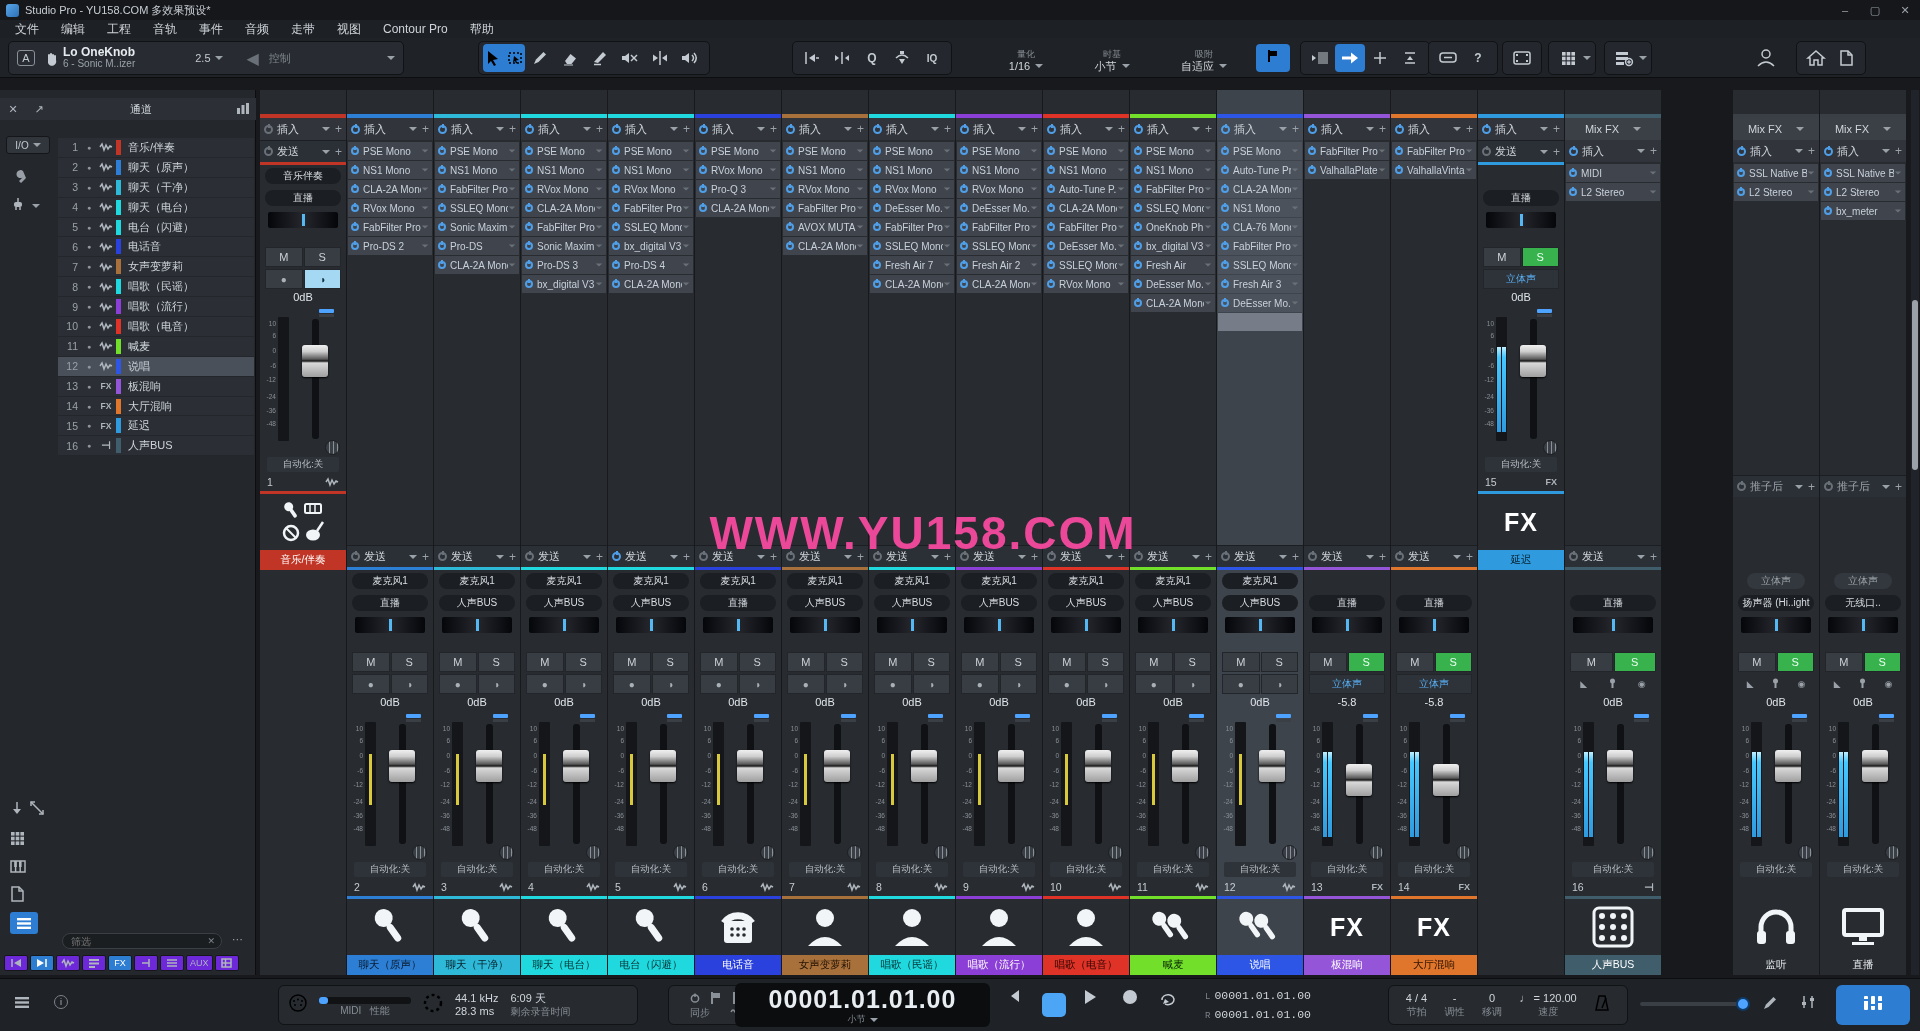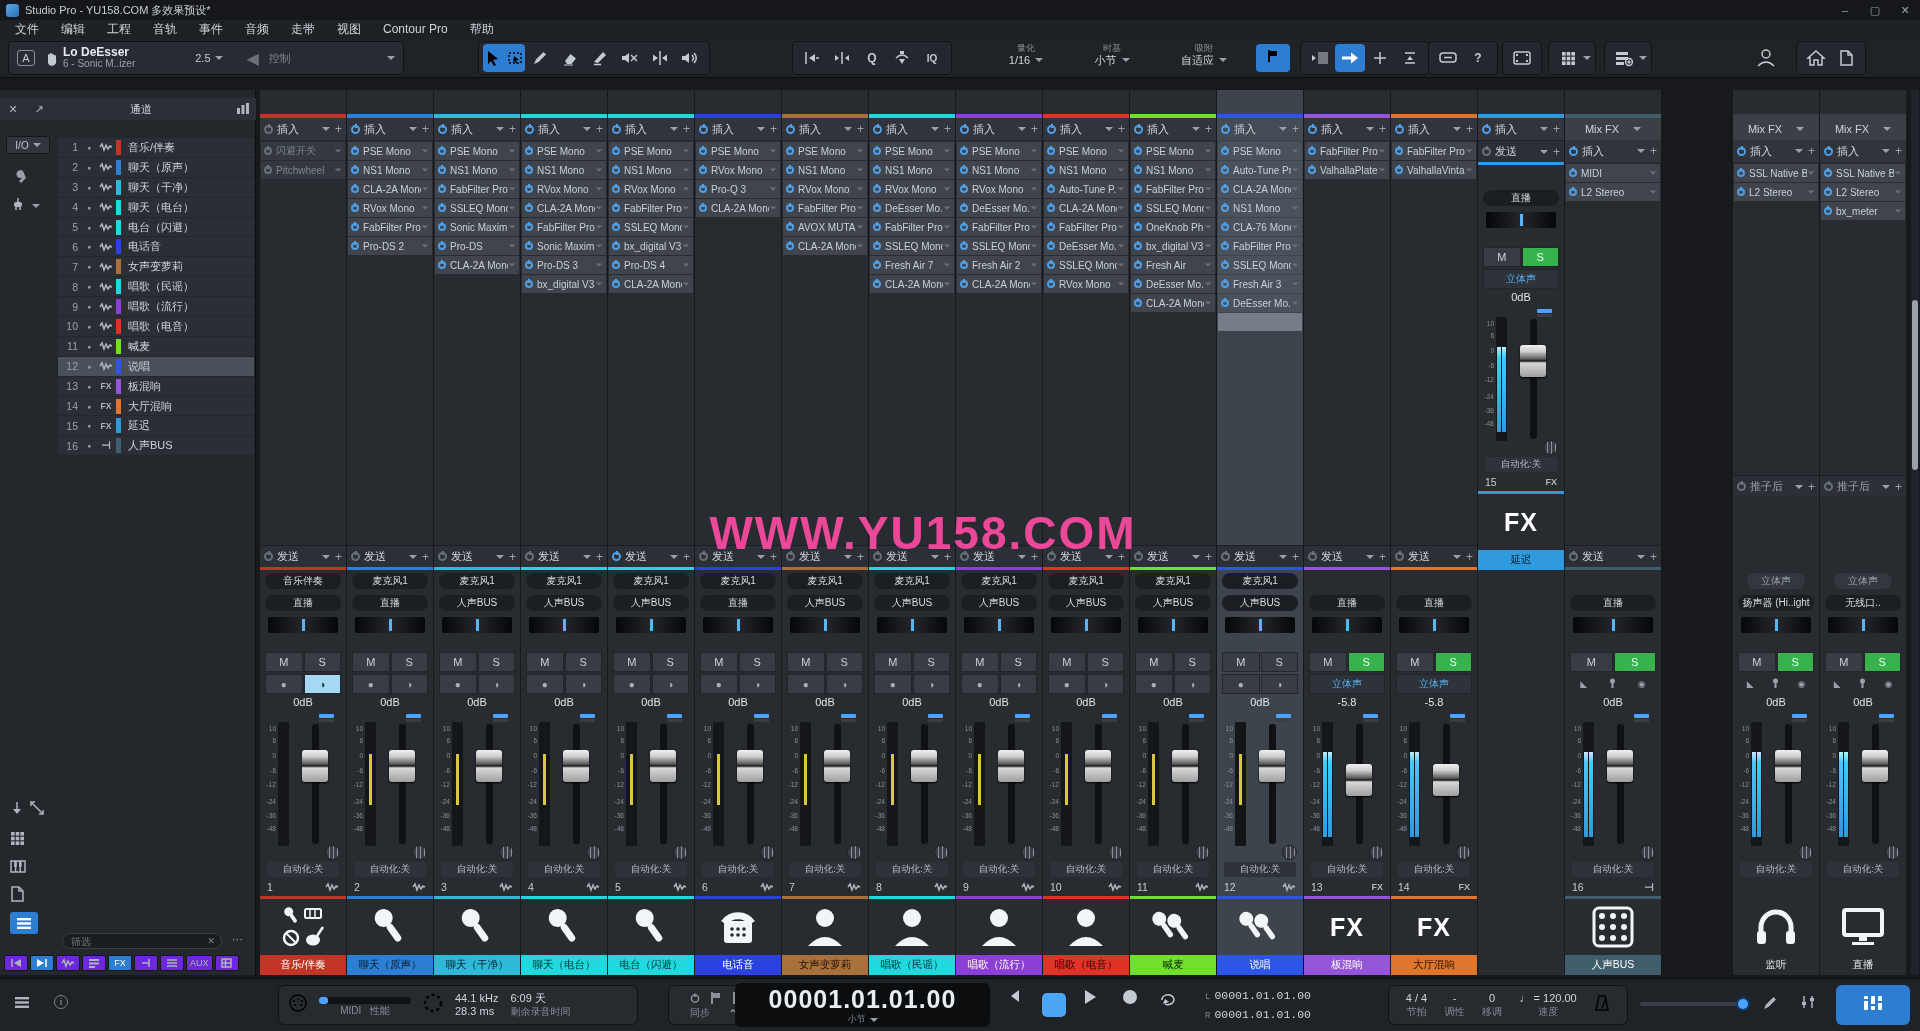--- a/index.html
+++ b/index.html
@@ -14,21 +14,21 @@
   #menubar{position:absolute;left:0;top:20px;width:1920px;height:18px;background:#1d2024;display:flex;align-items:center;padding-left:4px;}
   #menubar .mi{color:#ced4da;font-size:12px;padding:0 11px;}
   
   #toolbar{position:absolute;left:0;top:38px;width:1920px;height:40px;background:#1f2226;border-bottom:1px solid #0c0d0f;}
   .tgroup{position:absolute;top:3px;height:34px;background:#24282e;border:1px solid #101214;border-radius:5px;display:flex;align-items:center;padding:0 4px;}
   .tbtn{width:30px;height:28px;display:flex;align-items:center;justify-content:center;color:#c3cad1;border-radius:4px;}
   .tbtn svg{display:block;}
   .tbtn.on{background:#2d7dd2;color:#fff;}
   .tbtn.txt{font-size:12px;font-weight:bold;color:#c3cad1;}
   .bluebox{background:#2d7dd2;border-radius:4px;display:flex;align-items:center;}
-  .qcell{position:absolute;top:5px;text-align:center;color:#d0d6dc;}
+  .qcell{position:absolute;top:11px;text-align:center;color:#d0d6dc;}
   .qcell .ql{font-size:9px;color:#868d94;line-height:10px;}
   .qcell .qv{font-size:11px;line-height:14px;display:flex;align-items:center;justify-content:center;gap:5px;}
   .caret{width:0;height:0;border-left:4px solid transparent;border-right:4px solid transparent;border-top:4px solid #9aa1a8;display:inline-block;}
   #info-box{position:absolute;left:8px;top:3px;width:396px;height:34px;background:#282c32;border:1px solid #101214;border-radius:5px;display:flex;align-items:center;}
   #abox{width:18px;height:16px;border:1px solid #8a9097;border-radius:3px;color:#c3cad1;font-size:11px;display:flex;align-items:center;justify-content:center;margin:0 6px 0 8px;}
   #tinfo{line-height:12px;}
   #tinfo .t1{font-size:12px;font-weight:bold;color:#e6ebf0;}
   #tinfo .t2{font-size:10px;color:#9aa1a8;}
   
   #tracklist{position:absolute;left:0;top:90px;width:256px;height:885px;background:#24272c;border-right:1px solid #0c0d0f;}
@@ -171,21 +171,21 @@
 
 <div id="toolbar">
   <div id="info-box">
     <span id="abox">A</span>
     <span class="tbtn" style="width:22px">
         <svg width="14" height="14" viewBox="0 0 14 14" fill="none" xmlns="http://www.w3.org/2000/svg">
           <path d="M3 8 V4 a1 1 0 0 1 2 0 V3 a1 1 0 0 1 2 0 v1 a1 1 0 0 1 2 0 v1 a1 1 0 0 1 2 0 v4 a4 4 0 0 1 -8 3z" fill="currentColor"></path>
         </svg>
       </span>
     <div id="tinfo">
-      <div class="t1">Lo DeEsser</div>
+      <div class="t1">Lo OneKnob</div>
       <div class="t2">6 - Sonic M..izer</div>
     </div>
     <span style="margin-left:60px;font-size:11px;color:#c3cad1;display:flex;align-items:center;gap:4px">
       <span>2.5</span>
         <span class="caret"></span>
     </span>
     <span style="margin-left:24px;color:#6a7077">◀</span>
     <span style="margin-left:10px;font-size:11px;color:#7d848b">控制</span>
     <span class="caret" style="margin-left:auto;margin-right:8px"></span>
   </div>
@@ -687,32 +687,20 @@
 <div id="mixer">
   <div id="strips">
       <div class="strip">
         <div class="s-top"></div>
         <div class="s-bar" style="background:#c13526"></div>
         <div class="ins-hdr">
           <span class="pwr off"></span>
           <span class="hlbl">插入</span>
           <span class="caret"></span>
           <span class="plus">+</span>
-        </div>
-        <div class="ins-list">
-          <div class="ins-row dim">
-            <span class="pwr off"></span>
-            <span class="irl">闪避开关</span>
-            <span class="caret"></span>
-          </div>
-          <div class="ins-row dim">
-            <span class="pwr off"></span>
-            <span class="irl">Pitchwheel</span>
-            <span class="caret"></span>
-          </div>
         </div>
         <div class="send-hdr">
           <span class="pwr off"></span>
           <span class="hlbl">发送</span>
           <span class="caret"></span>
           <span class="plus">+</span>
         </div>
         <div class="s-line" style="background:#c13526"></div>
         <div class="slot">音乐伴奏</div>
         <div class="slot">直播</div>

